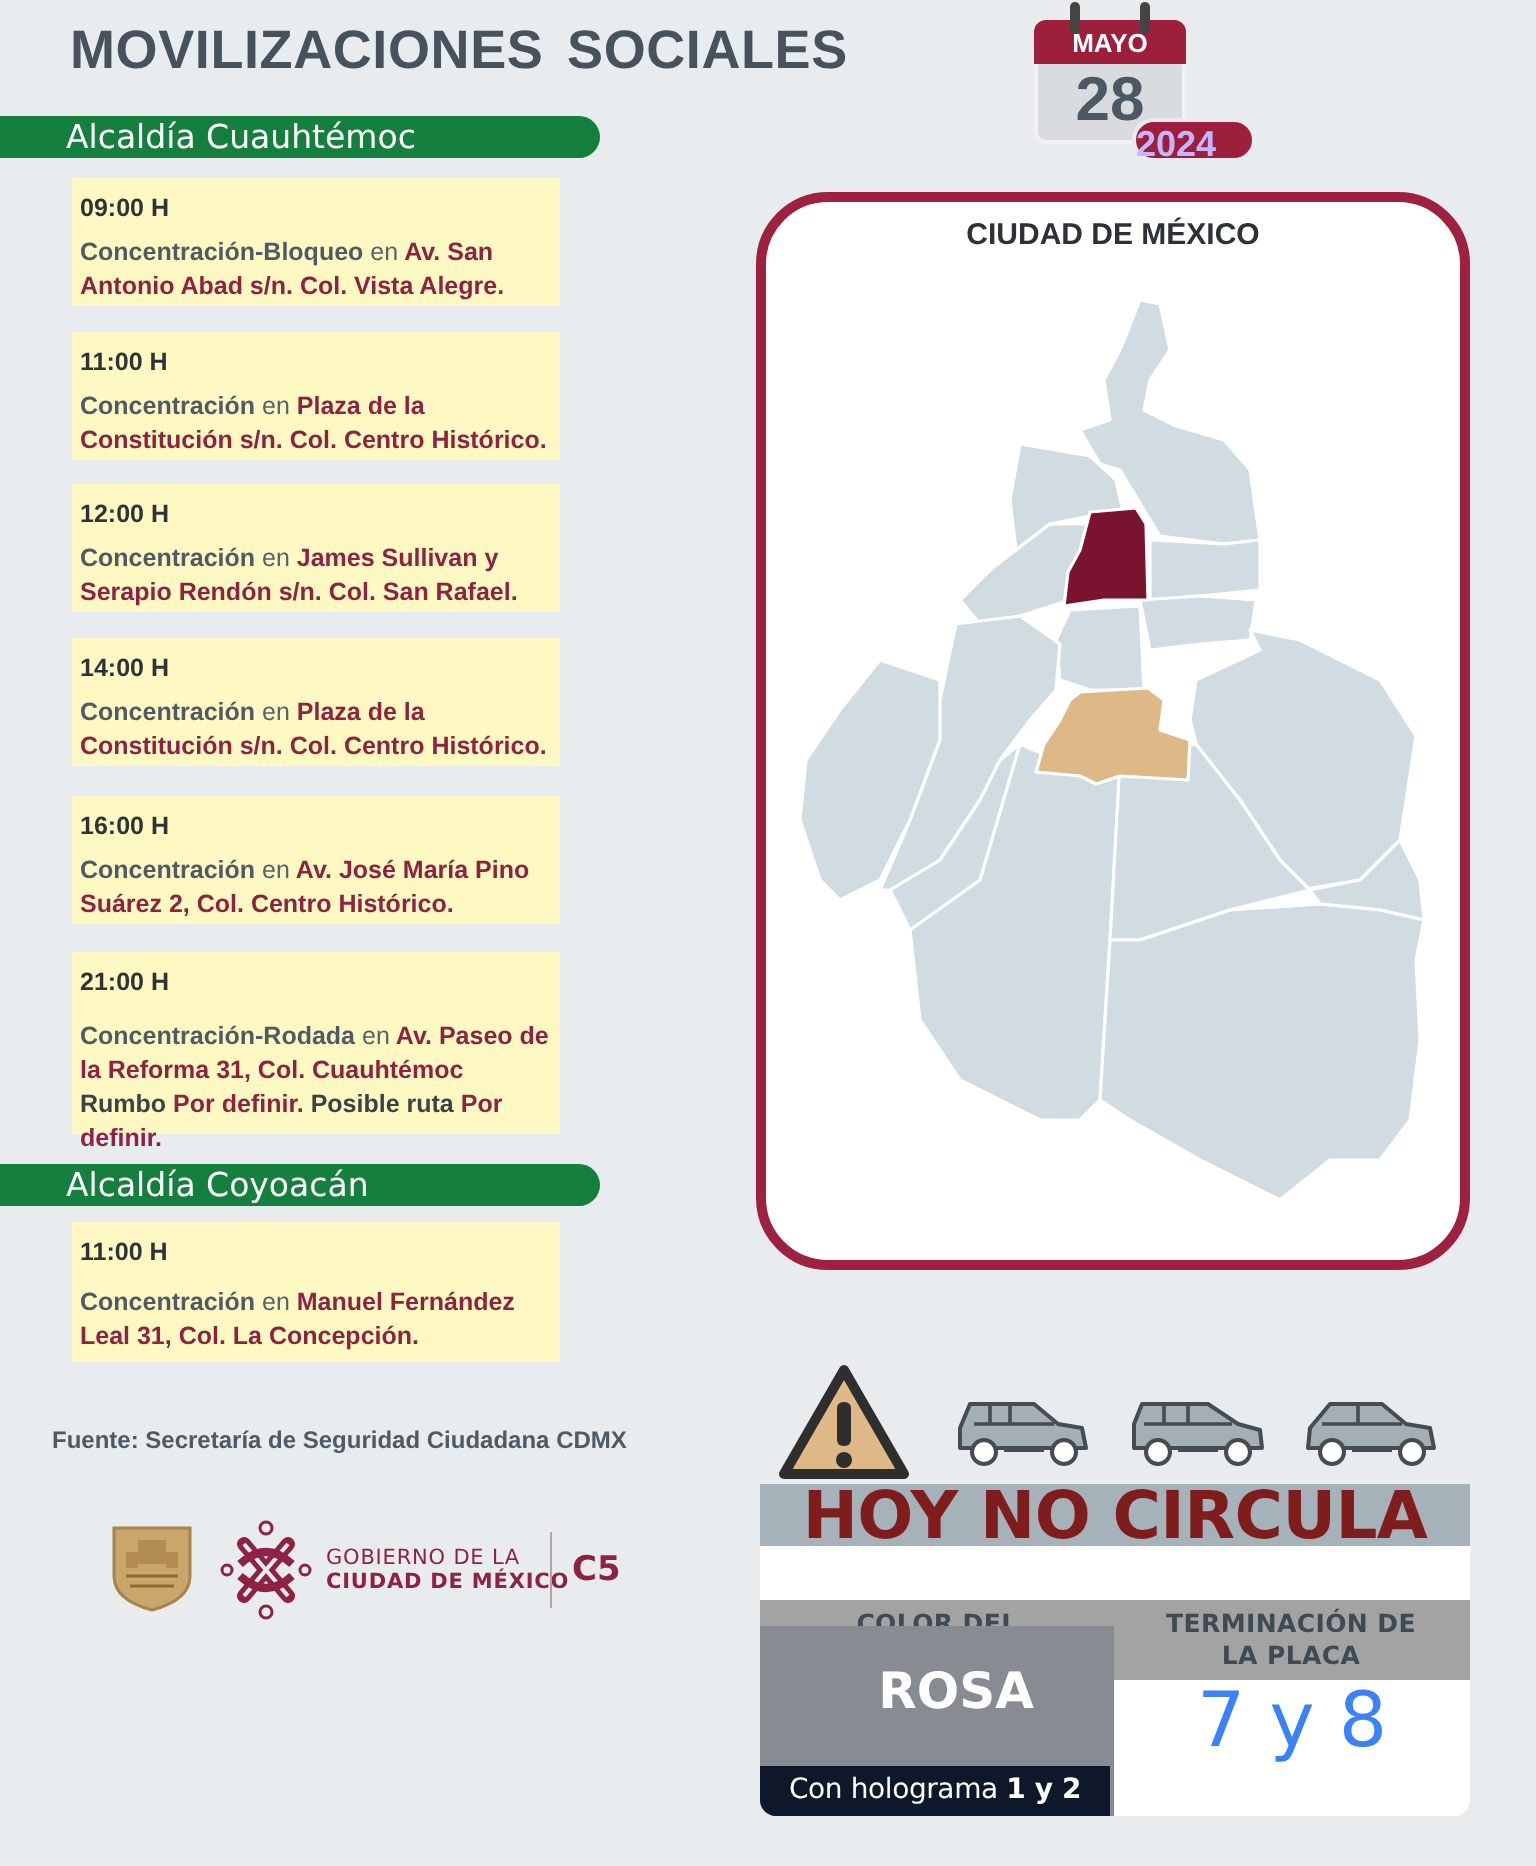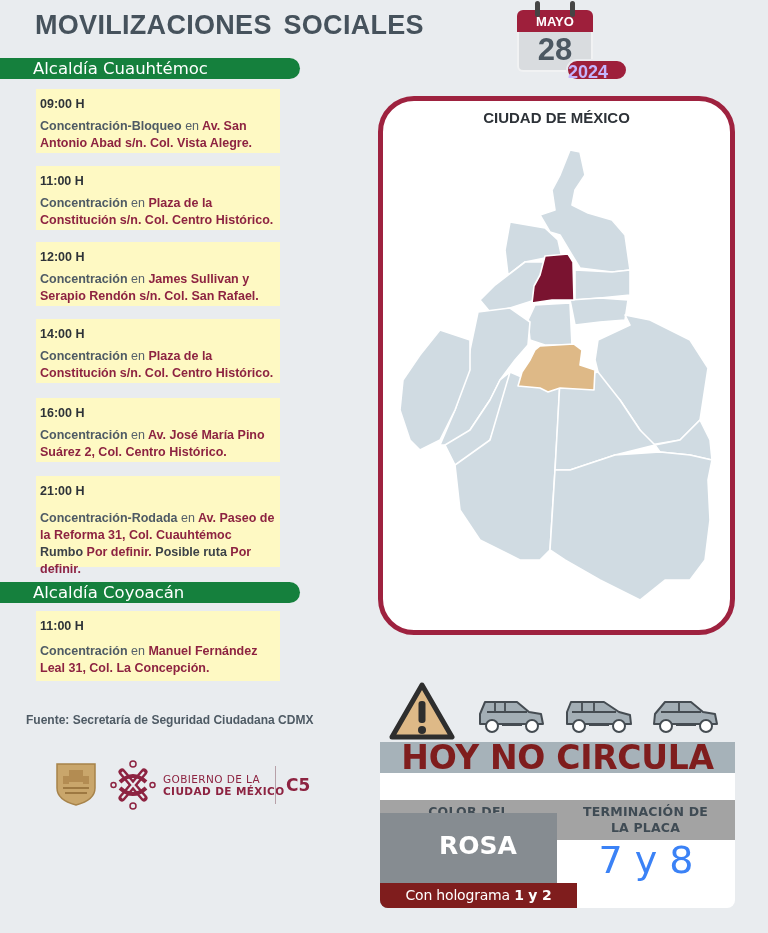--- a/index.html
+++ b/index.html
@@ -41,21 +41,21 @@
 
     .warning { position: absolute; left: 388px; top: 681px; width: 68px; height: 60px; }
     .car { position: absolute; top: 697px; width: 70px; height: 38px; }
 
     .hnc { position: absolute; left: 380px; top: 742px; width: 355px; height: 166px; background: #fff; border-radius: 0 0 8px 8px; overflow: hidden; }
     .hnc-title { position: absolute; left: 0; top: 0; width: 355px; height: 31px; background: #a6b2b9; color: #7f1d1d; font-size: 33px; font-weight: bold; text-align: center; line-height: 32px; font-family: "DejaVu Sans", sans-serif; letter-spacing: -0.3px; }
     .hnc-sub { position: absolute; left: 0; top: 31px; width: 355px; height: 40px; background: #a3a3a3; margin-top: 27px; }
     .hnc-sub .col { position: absolute; top: 4px; width: 177px; text-align: center; font-size: 12.5px; font-weight: bold; line-height: 16px; color: #3f4b54; font-family: "DejaVu Sans", sans-serif; letter-spacing: 0.2px; }
     .hnc-left { position: absolute; left: 0; top: 71px; width: 177px; height: 95px; background: #868c91; }
     .hnc-color { position: absolute; left: 0; top: 18px; width: 177px; text-align: center; color: #fff; font-size: 25px; font-weight: bold; font-family: "DejaVu Sans", sans-serif; padding-left: 19px; }
-    .hnc-holo { position: absolute; left: 0; bottom: 0; width: 197px; height: 25px; background: #7f1d1d; color: #fff; font-size: 14px; text-align: center; line-height: 25px; font-family: "DejaVu Sans", sans-serif; letter-spacing: -0.2px; }
+    .hnc-holo { position: absolute; left: 0; bottom: 0; width: 175px; height: 25px; background: #0f172a; color: #fff; font-size: 14px; text-align: center; line-height: 25px; font-family: "DejaVu Sans", sans-serif; letter-spacing: -0.2px; }
     .hnc-holo b { font-weight: bold; }
     .hnc-plate { position: absolute; left: 177px; top: 71px; width: 178px; height: 95px; text-align: center; font-size: 38px; font-weight: normal; color: #3b82f6; line-height: 95px; font-family: "DejaVu Sans", sans-serif; }
   </style>
 </head>
 <body>
 
 <div class="title">MOVILIZACIONES SOCIALES</div>
 
 <div class="calendar">
   <div class="cal-ring" style="left:18px;"></div>

